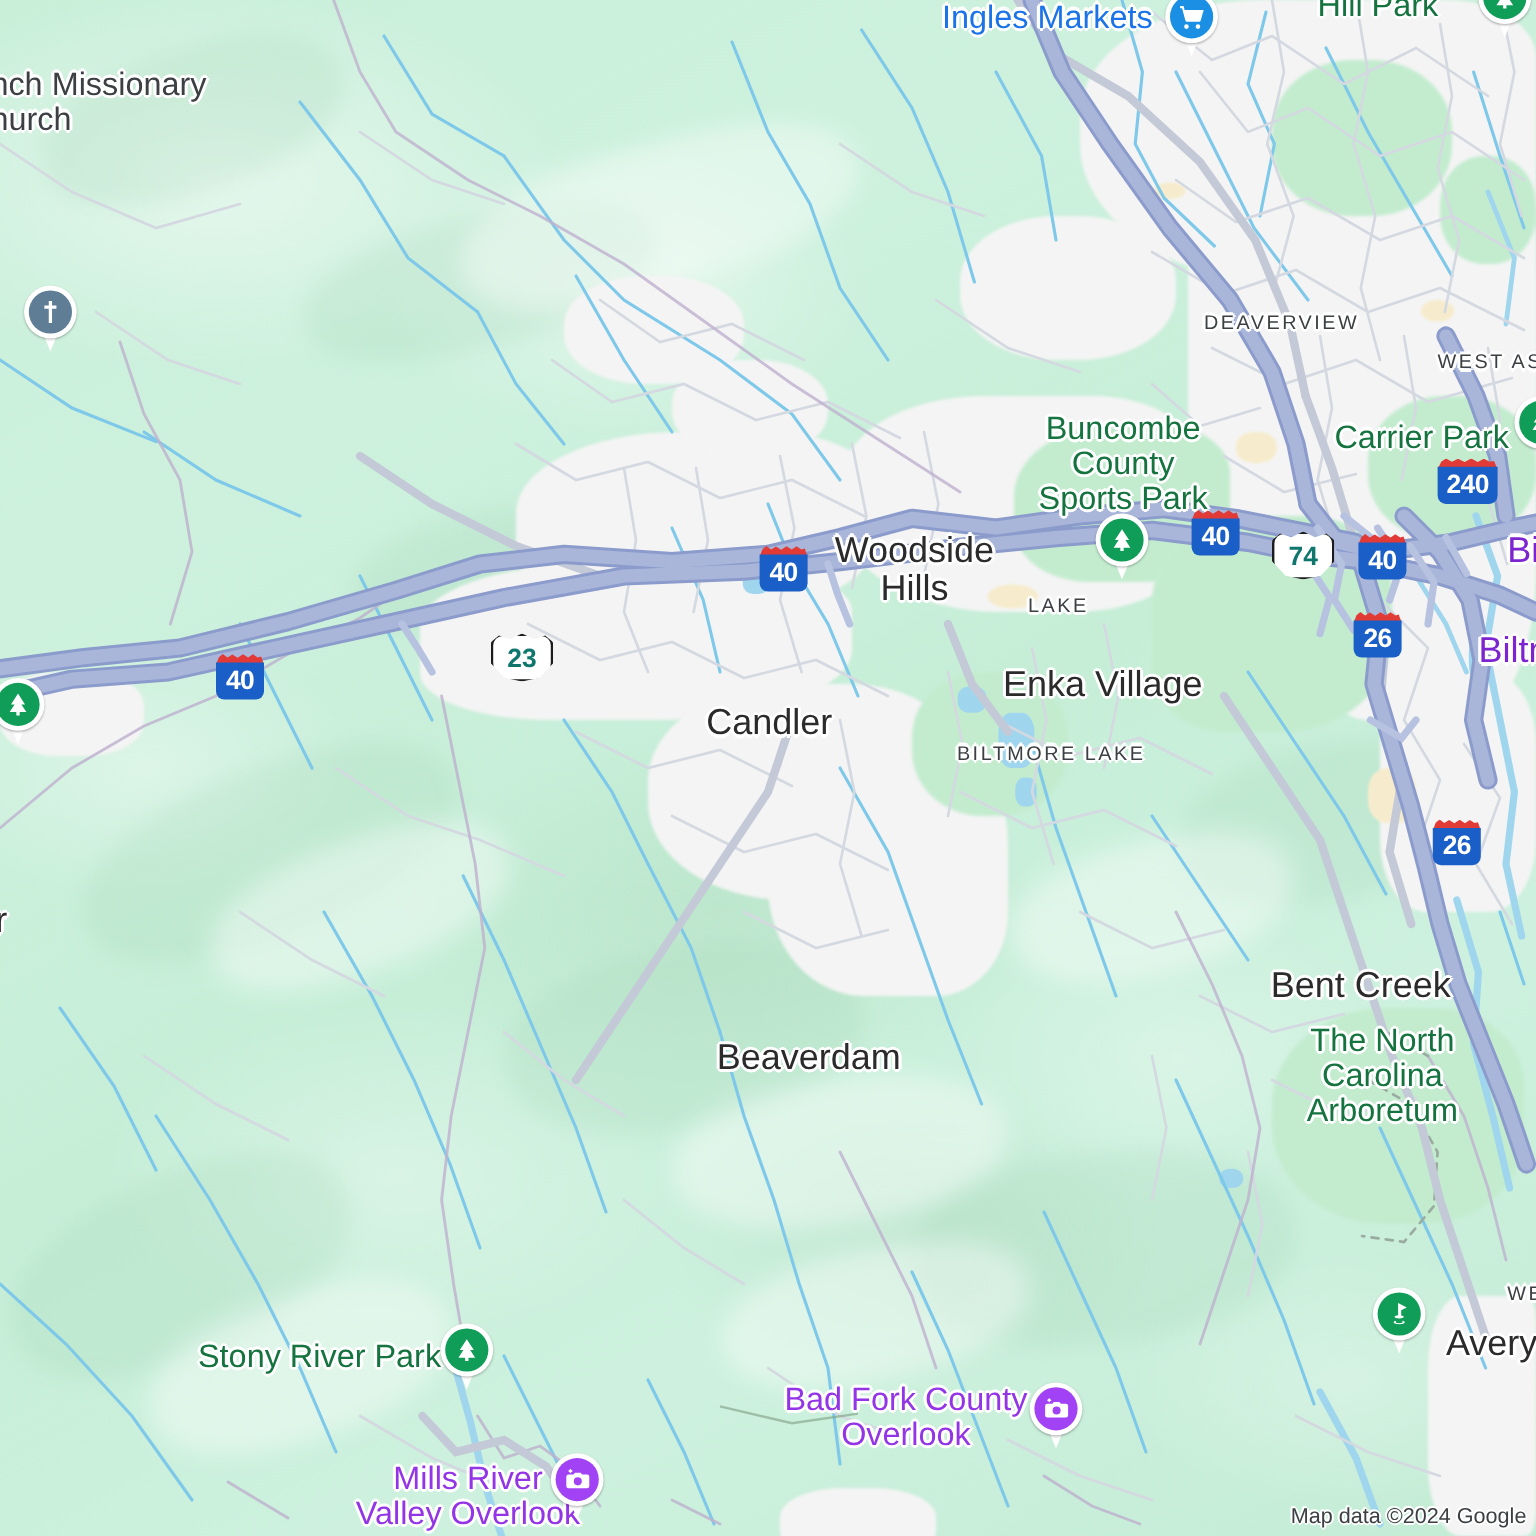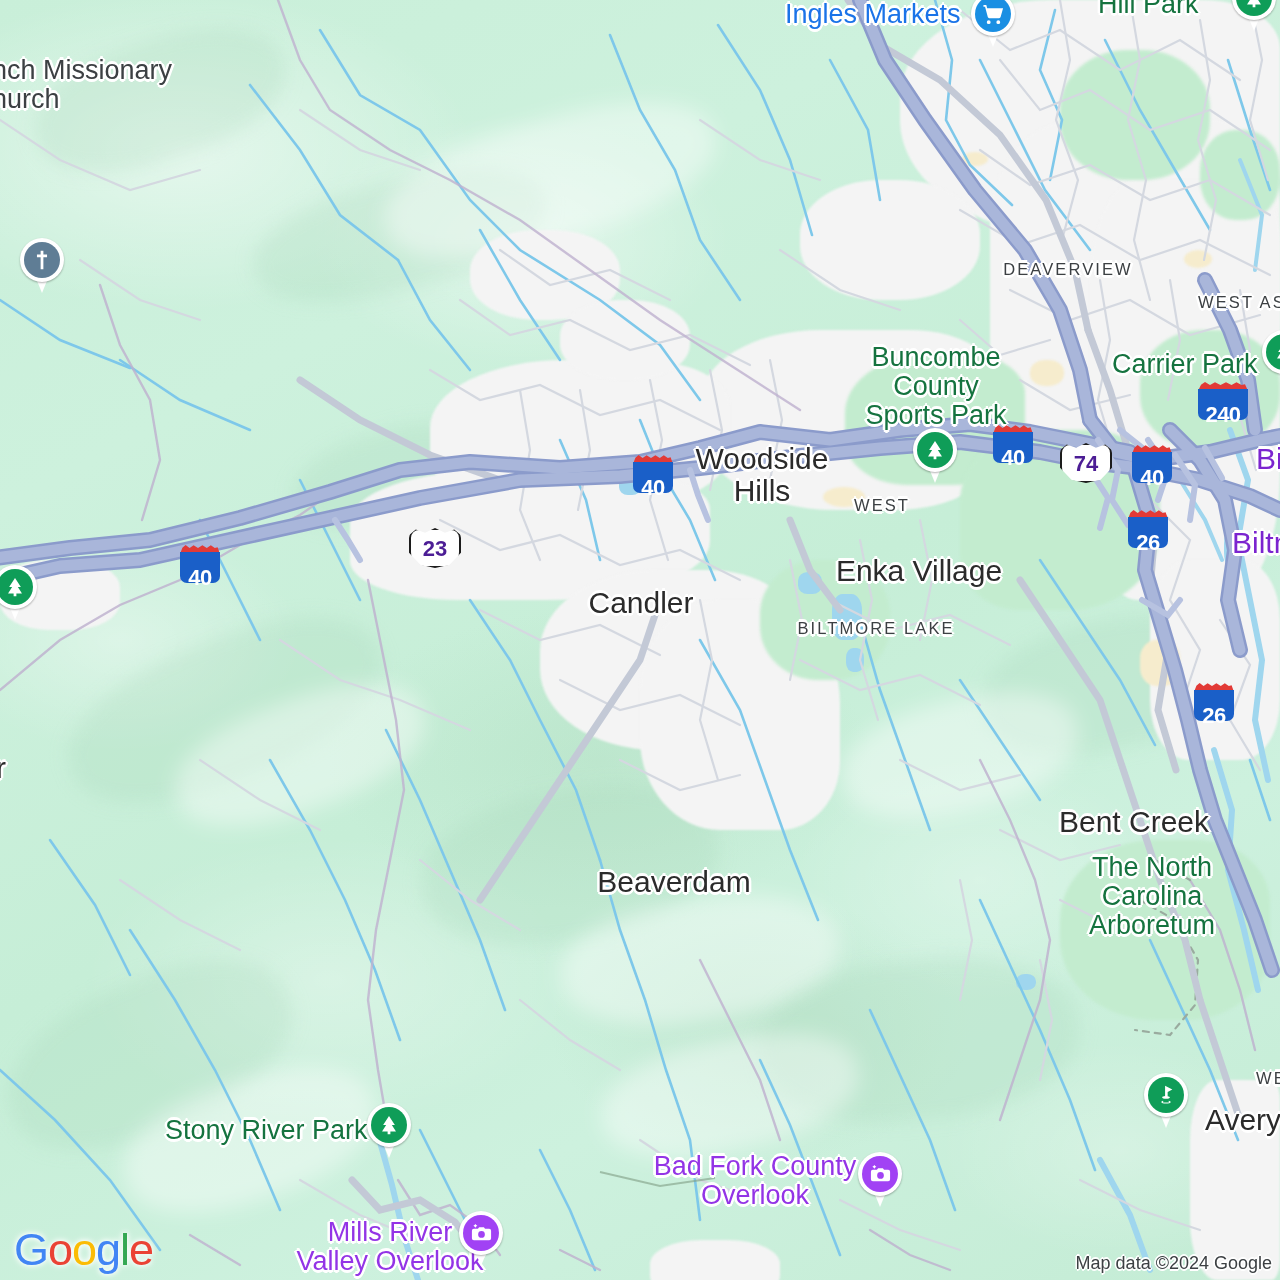--- a/index.html
+++ b/index.html
@@ -57,26 +57,26 @@
   .pin svg{display:block;}
   
   .shield{position:absolute;}
   .ishield{width:44px;height:40px;position:relative;}
   .ishield .top{position:absolute;left:2px;top:0;width:40px;height:9px;background:#e23a36;
       border-radius:3px 3px 0 0;
       clip-path:polygon(0 100%,6% 30%,14% 0,24% 32%,34% 4%,45% 34%,56% 2%,67% 33%,77% 3%,87% 32%,94% 24%,100% 100%);}
   .ishield .bot{position:absolute;left:2px;top:7px;width:40px;height:31px;background:#1a5fc8;
       border-radius:0 0 7px 7px;}
   .ishield .num{position:absolute;left:0;top:9px;width:44px;text-align:center;color:#fff;
-      font-size:22px;font-weight:700;font-family:"Liberation Sans",sans-serif;letter-spacing:-.5px;margin-top:11px;}
+      font-size:22px;font-weight:700;font-family:"Liberation Sans",sans-serif;letter-spacing:-.5px;}
   .ushield{width:52px;height:40px;position:relative;}
   .ushield .body{position:absolute;inset:0;background:#fff;border:2.6px solid #1c1c1c;
       border-radius:10px 10px 16px 16px;
       clip-path:polygon(0% 18%,13% 4%,31% 12%,50% 0%,69% 12%,87% 4%,100% 18%,100% 62%,78% 92%,50% 100%,22% 92%,0% 62%);}
-  .ushield .num{position:absolute;left:0;top:8px;width:52px;text-align:center;color:#4c1d95;
+  .ushield .num{position:absolute;left:0;top:8px;width:52px;text-align:center;color:#0f766e;
       font-size:22px;font-weight:700;}
   
   .attr{position:absolute;right:8px;bottom:6px;font-size:18px;color:#3c4043;
       text-shadow:1.6px 0 #fff,-1.6px 0 #fff,0 1.6px #fff,0 -1.6px #fff,1.2px 1.2px #fff,-1.2px -1.2px #fff;}
   .glogo{position:absolute;left:14px;bottom:4px;font-size:45px;font-weight:500;
       font-family:"Liberation Sans",sans-serif;letter-spacing:-1px;
       filter:drop-shadow(0 0 2px rgba(255,255,255,.95)) drop-shadow(0 0 3px rgba(255,255,255,.8));}
   .g1{color:#4285f4}.g2{color:#ea4335}.g3{color:#fbbc05}.g4{color:#4285f4}.g5{color:#34a853}.g6{color:#ea4335}
 </style>
 </head>
@@ -340,21 +340,21 @@
     <div class="lbl city" style="left:641px;top:587px;transform:translate(-50%,0)">Candler</div>
     <div class="lbl city" style="left:674px;top:866px;transform:translate(-50%,0)">Beaverdam</div>
     <div class="lbl city" style="left:1134px;top:806px;transform:translate(-50%,0)">Bent Creek</div>
     <div class="lbl city" style="left:1243px;top:1104px;transform:translate(-50%,0)">Avery</div>
     <div class="lbl city" style="left:-4px;top:752px">r</div>
   </div>
 
   <div>
     <div class="lbl nbhd" style="left:1068px;top:261px;transform:translate(-50%,0)">DEAVERVIEW</div>
     <div class="lbl nbhd" style="left:1198px;top:294px">WEST AS</div>
-    <div class="lbl nbhd" style="left:882px;top:497px;transform:translate(-50%,0)">WEST</div>
+    <div class="lbl nbhd" style="left:882px;top:497px;transform:translate(-50%,0)">LAKE</div>
     <div class="lbl nbhd" style="left:876px;top:620px;transform:translate(-50%,0)">BILTMORE LAKE</div>
     <div class="lbl nbhd" style="left:1256px;top:1070px">WE</div>
   </div>
 
   <div>
     <div class="lbl park ctr" style="left:936px;top:343px;transform:translate(-50%,0)">
       <div>Buncombe</div>
         <div>County</div>
         <div>Sports Park</div>
     </div>
@@ -561,18 +561,15 @@
       <div class="head">
           <div class="inner" style="background:#0f9d58">
         <svg width="22" height="22" viewBox="0 0 24 24">
               <path fill="#fff" d="M11 2v11.2c-1.6.2-3.2.6-3.2 1.4 0 .9 2 1.4 4.2 1.4s4.2-.5 4.2-1.4c0-.6-1-1-2.4-1.25V8.6l5.1-2.6L11 2zM8.8 18.2c-1.1.3-1.9.8-1.9 1.4 0 1 2.3 1.8 5.1 1.8s5.1-.8 5.1-1.8c0-.6-.8-1.1-2-1.4l-.4 1c.5.1.9.3.9.4 0 .3-1.6.7-3.6.7s-3.6-.4-3.6-.7c0-.1.3-.3.8-.4z"></path>
             </svg>
       </div>
         </div>
     </div>
   </div>
 
-  <div class="glogo">
-    <span class="g1">G</span><span class="g2">o</span><span class="g3">o</span><span class="g4">g</span><span class="g5">l</span><span class="g6">e</span>
-  </div>
   <div class="attr">Map data ©2024 Google</div>
 
 </div>
 
 </body></html>

